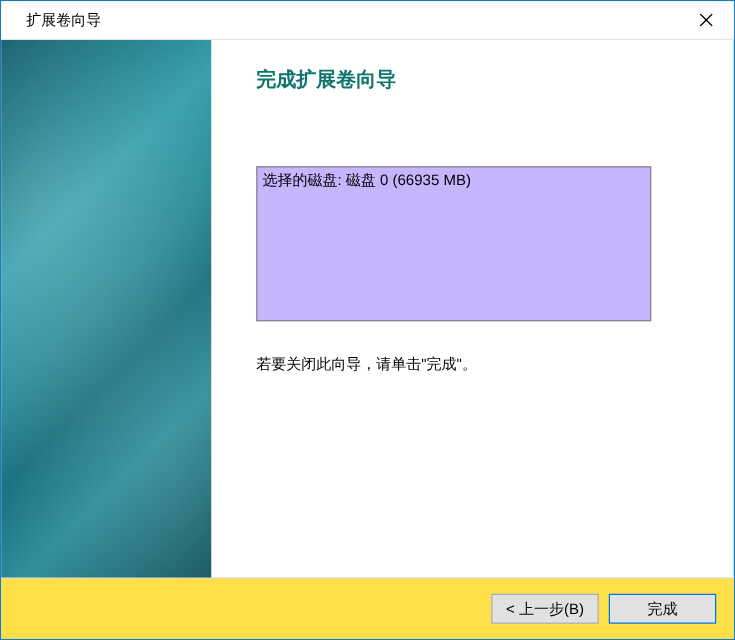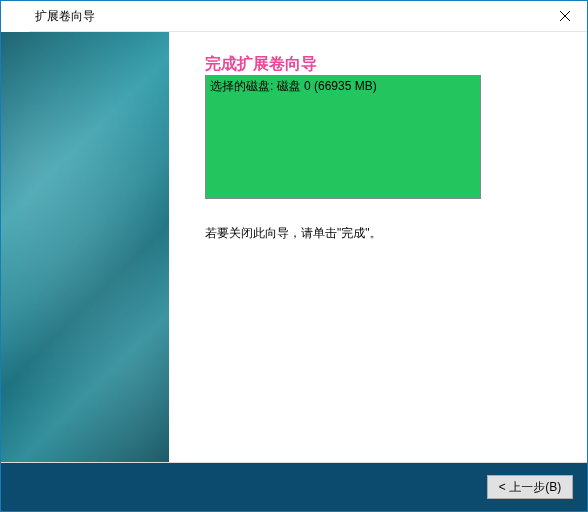--- a/index.html
+++ b/index.html
@@ -23,22 +23,21 @@
     background: #fff;
   }
   
   .titlebar {
     height: 30px;
     background: #ffffff;
     border-bottom: 1px solid #e5e5e5;
     display: flex;
     align-items: center;
     justify-content: space-between;
-    padding-left: 6px;
-    margin-left: 28px;
+    padding-left: 20px;
   }
   .titlebar .title {
     font-size: 12px;
     color: #000;
   }
   .titlebar .controls {
     display: flex;
     height: 100%;
   }
   .titlebar .ctl {
@@ -89,46 +88,47 @@
     pointer-events: none;
   }
   .content {
     flex: 1;
     padding: 22px 28px 10px 36px;
     position: relative;
   }
   .heading {
     font-size: 16px;
     font-weight: bold;
-    color: #ec4899;
+    color: #0f766e;
+    margin-bottom: 58px;
   }
   .section-label {
     font-size: 12px;
     margin-bottom: 6px;
   }
   .listbox {
-    width: 276px;
+    width: 316px;
     height: 124px;
     border: 1px solid #828790;
-    background: #22c55e;
+    background: #c4b5fd;
     box-sizing: border-box;
     padding: 2px 4px;
     overflow: auto;
     font-size: 12px;
     line-height: 16px;
   }
   .instruction {
     margin-top: 26px;
     font-size: 12px;
   }
   
   .button-row {
     height: 48px;
     border-top: 1px solid #dcdcdc;
-    background: #0c4a6e;
+    background: #fde047;
     display: flex;
     align-items: center;
     justify-content: flex-end;
     padding-right: 14px;
     gap: 8px;
   }
   .btn {
     min-width: 86px;
     height: 24px;
     box-sizing: border-box;
@@ -170,16 +170,17 @@
         <div class="heading">完成扩展卷向导</div>
         <div class="listbox" id="settings-list">
             <div>选择的磁盘: 磁盘 0 (66935 MB)</div>
           </div>
         <div class="instruction">若要关闭此向导，请单击"完成"。</div>
       </div>
     </div>
 
     <div class="button-row">
       <button class="btn">&lt; 上一步(B)</button>
+      <button class="btn default">完成</button>
     </div>
   </div>
 
 </div>
 
 </body></html>

